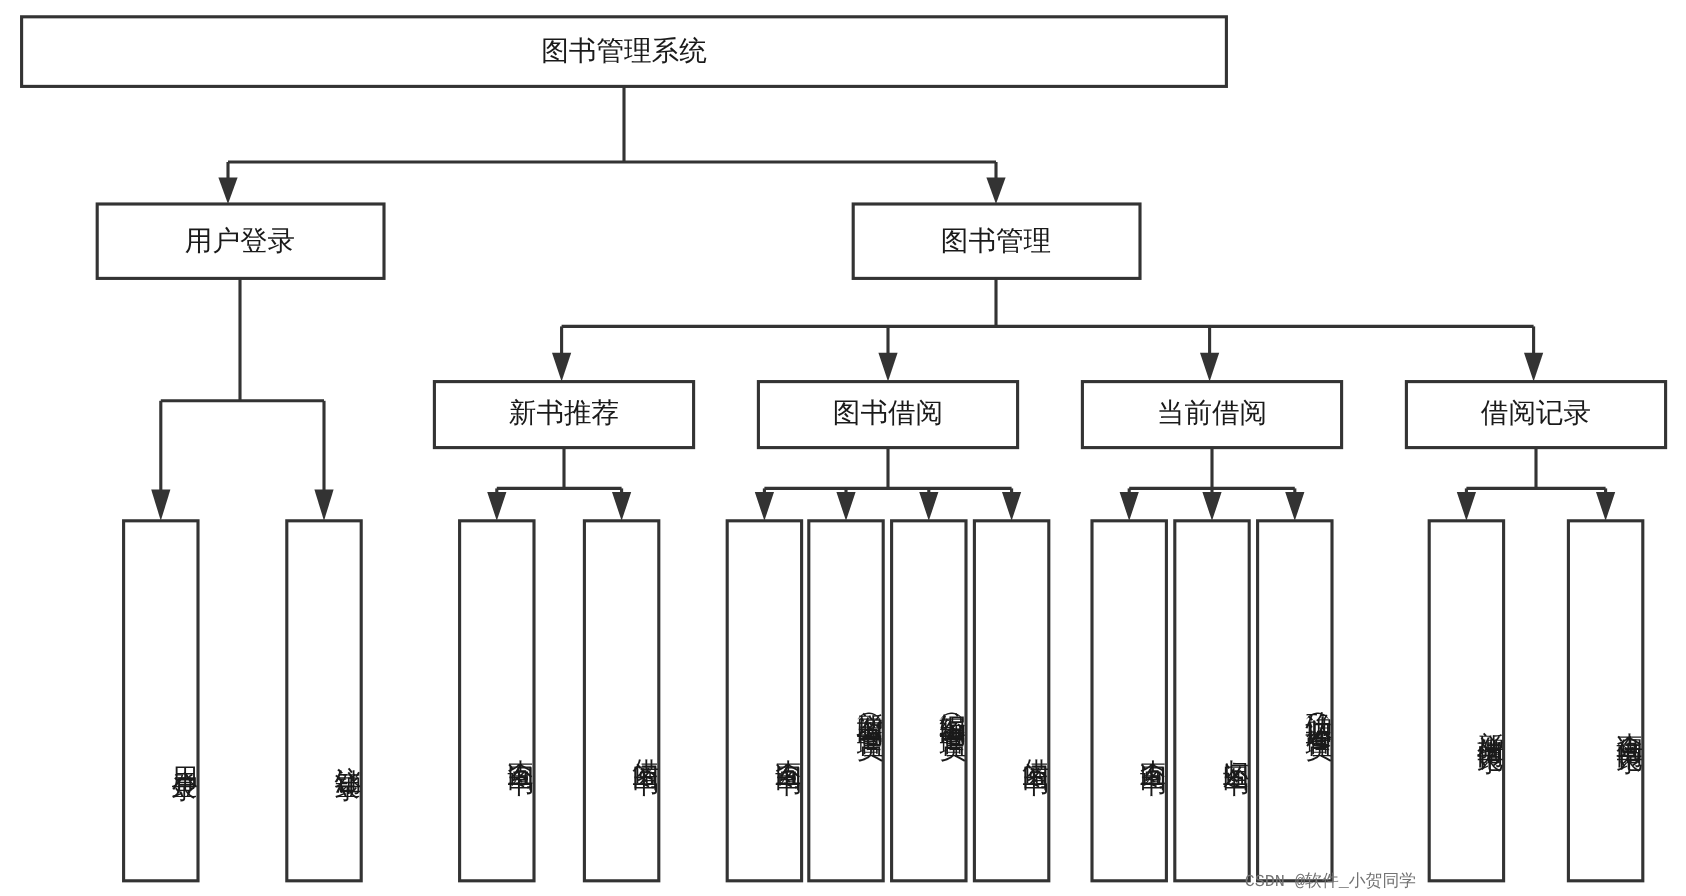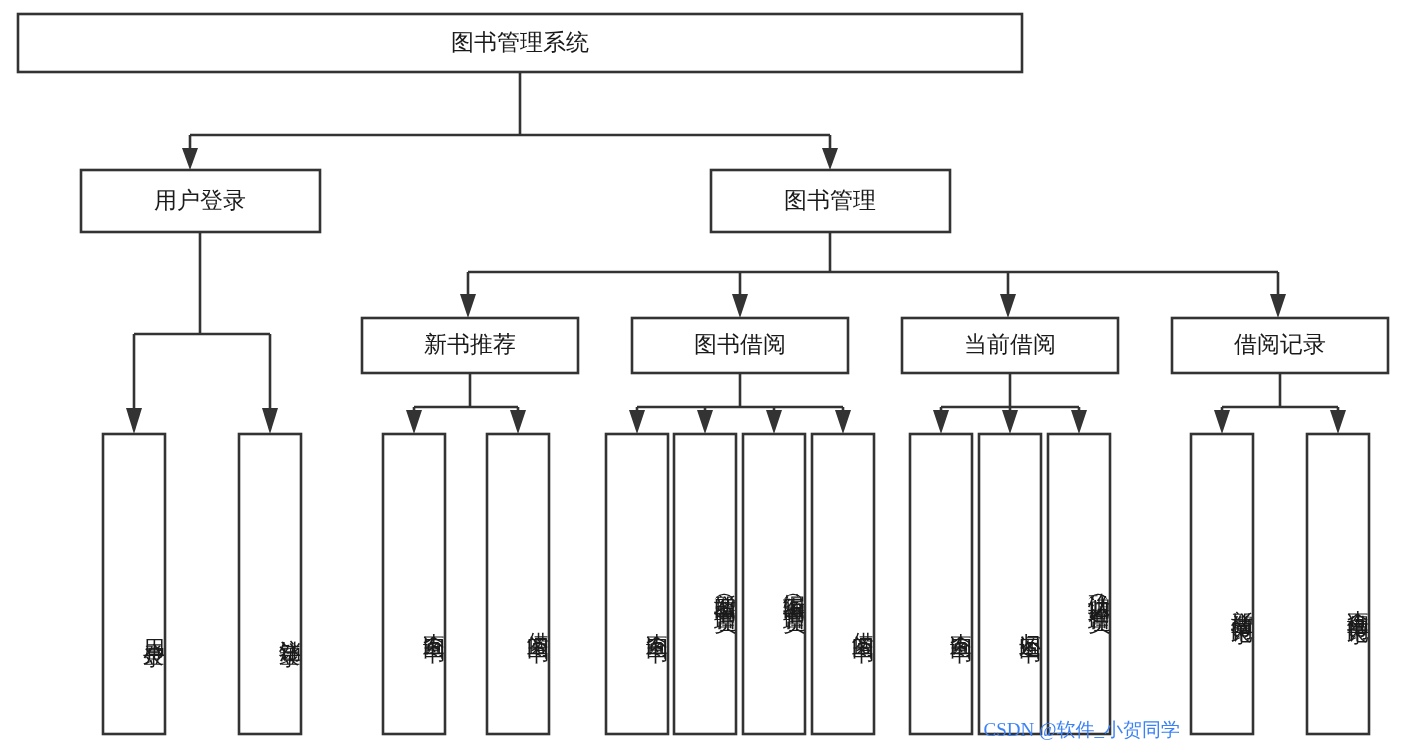--- a/index.html
+++ b/index.html
@@ -61,23 +61,23 @@
     white-space: nowrap;
     display: flex;
     align-items: flex-start;
     justify-content: center;
     pointer-events: none;
   }
   .watermark {
     position: absolute;
     right: 8px;
     bottom: 4px;
-    font-family: Liberation Serif, serif;
-    font-size: 19px;
-    color: #3b82f6;
+    font-family: Liberation Mono, monospace;
+    font-size: 14px;
+    color: #737373;
     white-space: nowrap;
   }
 </style>
 </head>
 <body>
 
 <div id="diagram-root">
 
   <svg class="flow" viewBox="0 0 1405 747" xmlns="http://www.w3.org/2000/svg">
 

